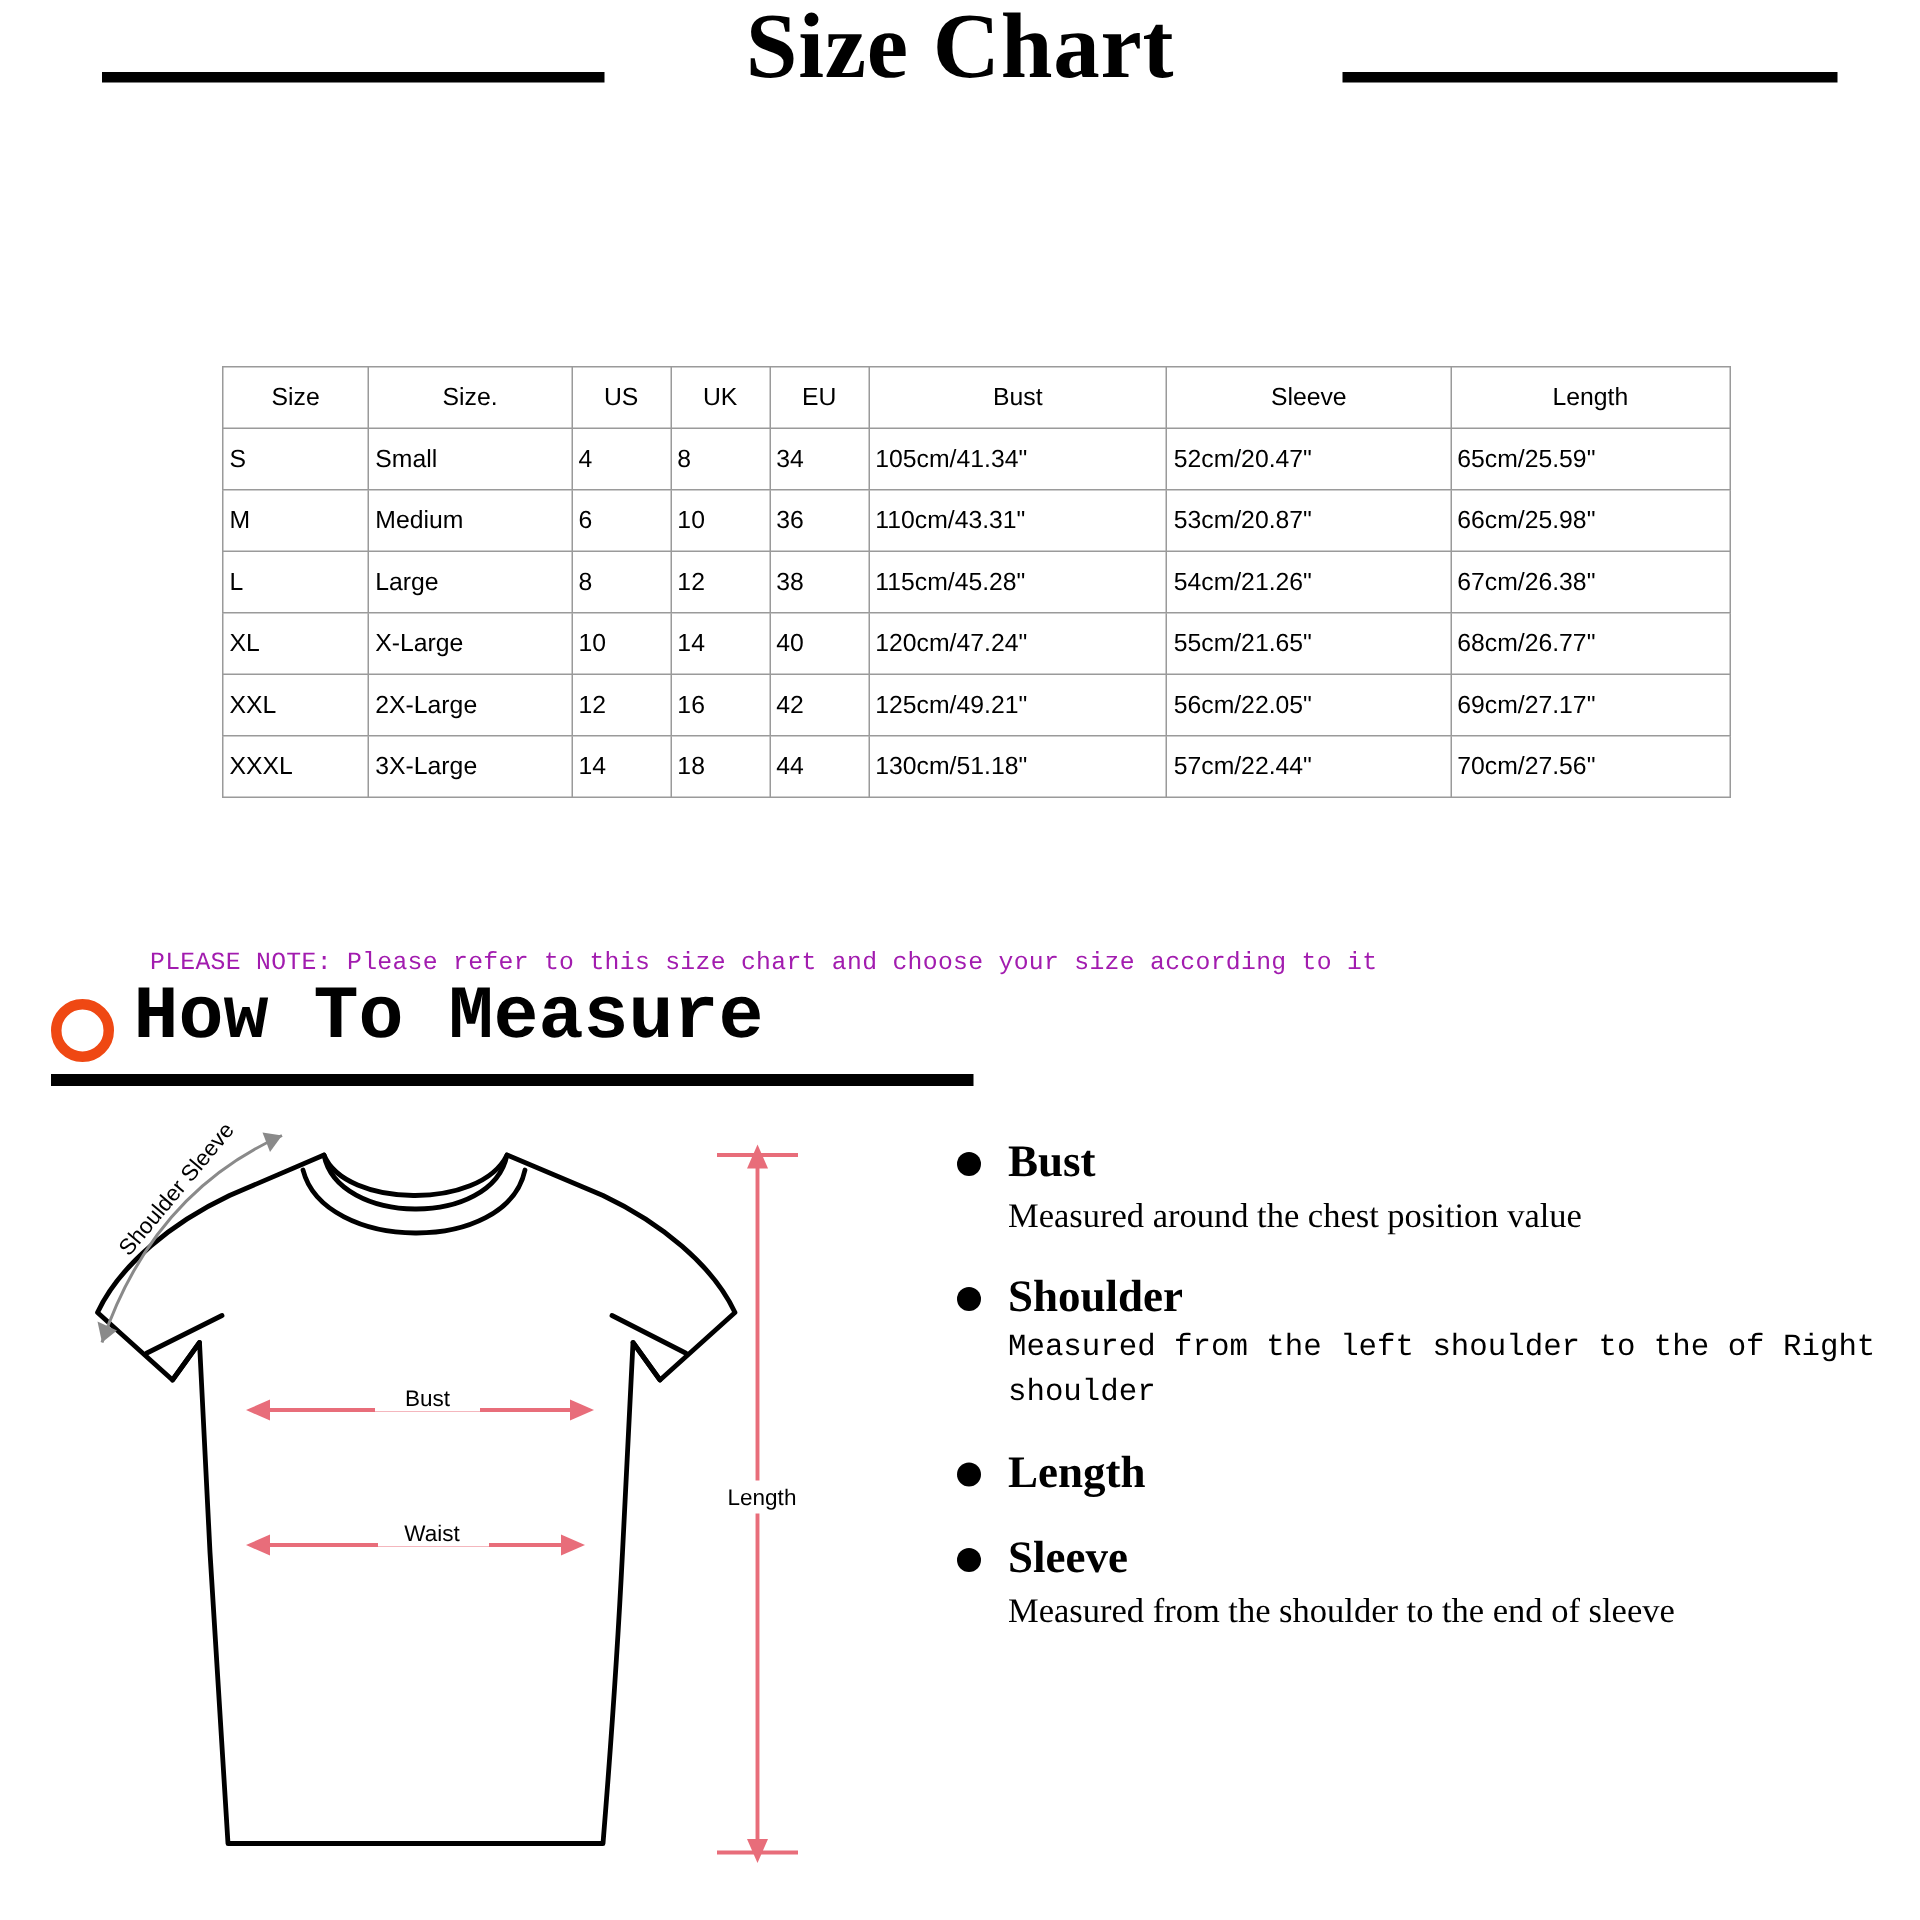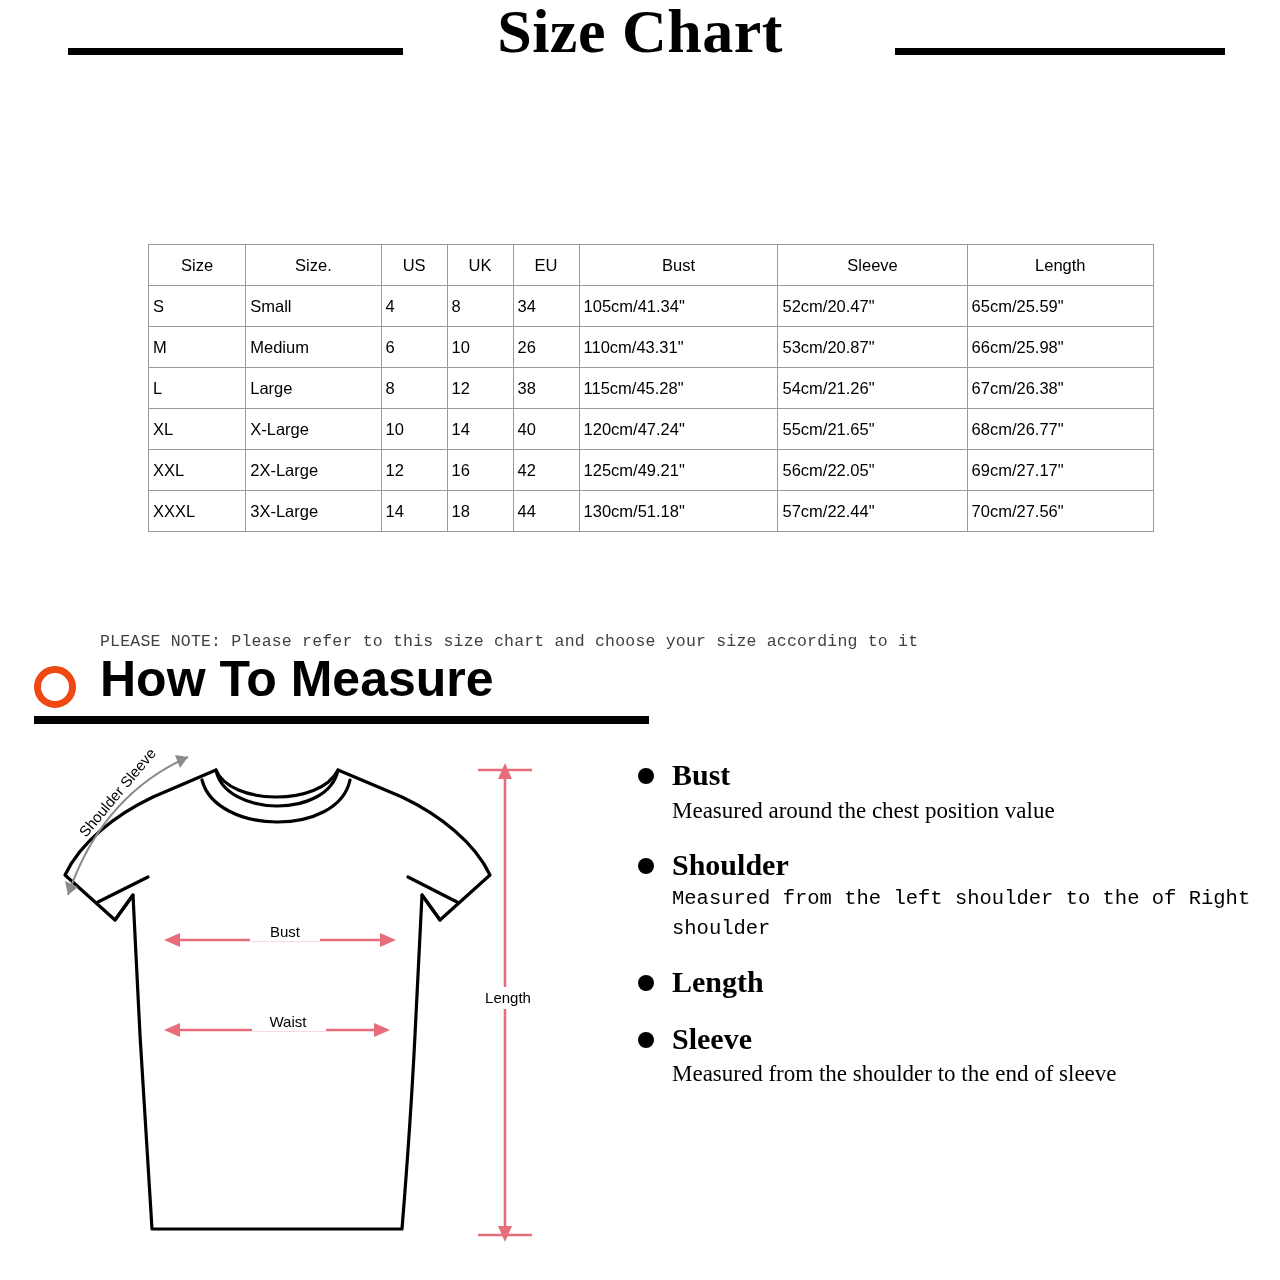--- a/index.html
+++ b/index.html
@@ -84,21 +84,21 @@
     font-style: italic;
     pointer-events: none;
     user-select: none;
   }
 
   
   .please-note {
     position: absolute;
     top: 632px;
     left: 100px;
-    color: #404040;
+    color: #a21caf;
     font-family: "Liberation Mono", monospace;
     font-size: 16.5px;
     letter-spacing: 0.2px;
     white-space: nowrap;
   }
 
   
   .htm-wrap {
     position: absolute;
     top: 660px;
@@ -111,23 +111,23 @@
     left: 0;
     top: 6px;
     width: 42px;
     height: 42px;
     border-radius: 50%;
     border: 7px solid #ef4813;
     box-sizing: border-box;
   }
   .htm-title {
     position: absolute;
-    left: 66px;
+    left: 55px;
     top: -6px;
-    font-family: Liberation Sans, sans-serif;
+    font-family: Liberation Mono, monospace;
     font-size: 50px;
     font-weight: 700;
     line-height: 1;
   }
   .htm-rule {
     position: absolute;
     top: 716px;
     left: 34px;
     width: 615px;
     height: 8px;
@@ -219,21 +219,21 @@
         <td>34</td>
         <td>105cm/41.34"</td>
         <td>52cm/20.47"</td>
         <td>65cm/25.59"</td>
       </tr>
       <tr>
         <td>M</td>
         <td>Medium</td>
         <td>6</td>
         <td>10</td>
-        <td>26</td>
+        <td>36</td>
         <td>110cm/43.31"</td>
         <td>53cm/20.87"</td>
         <td>66cm/25.98"</td>
       </tr>
       <tr>
         <td>L</td>
         <td>Large</td>
         <td>8</td>
         <td>12</td>
         <td>38</td>

